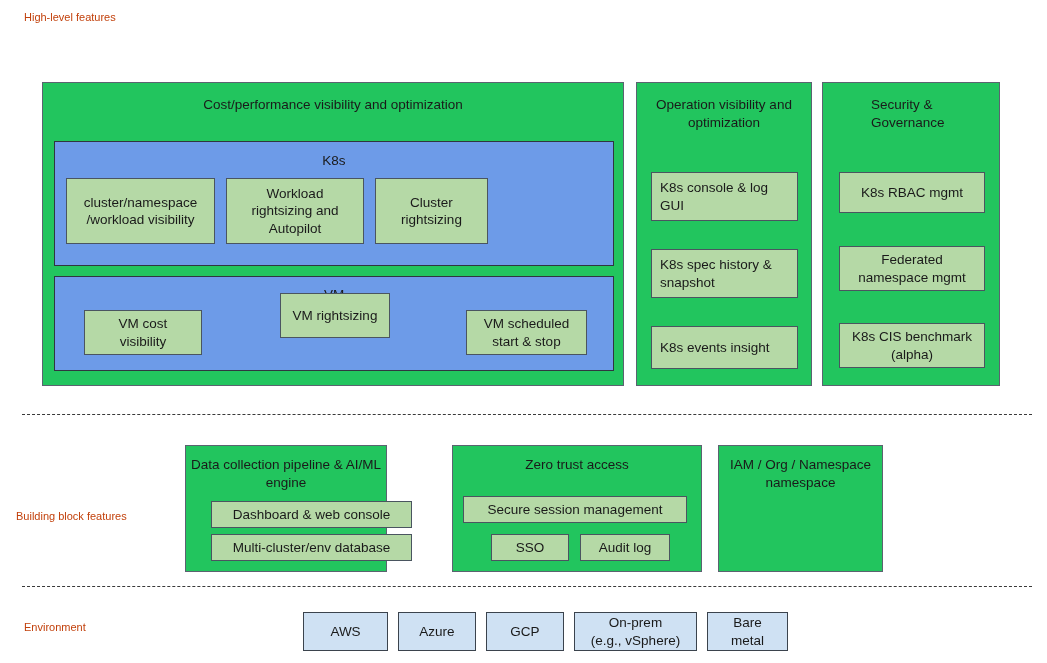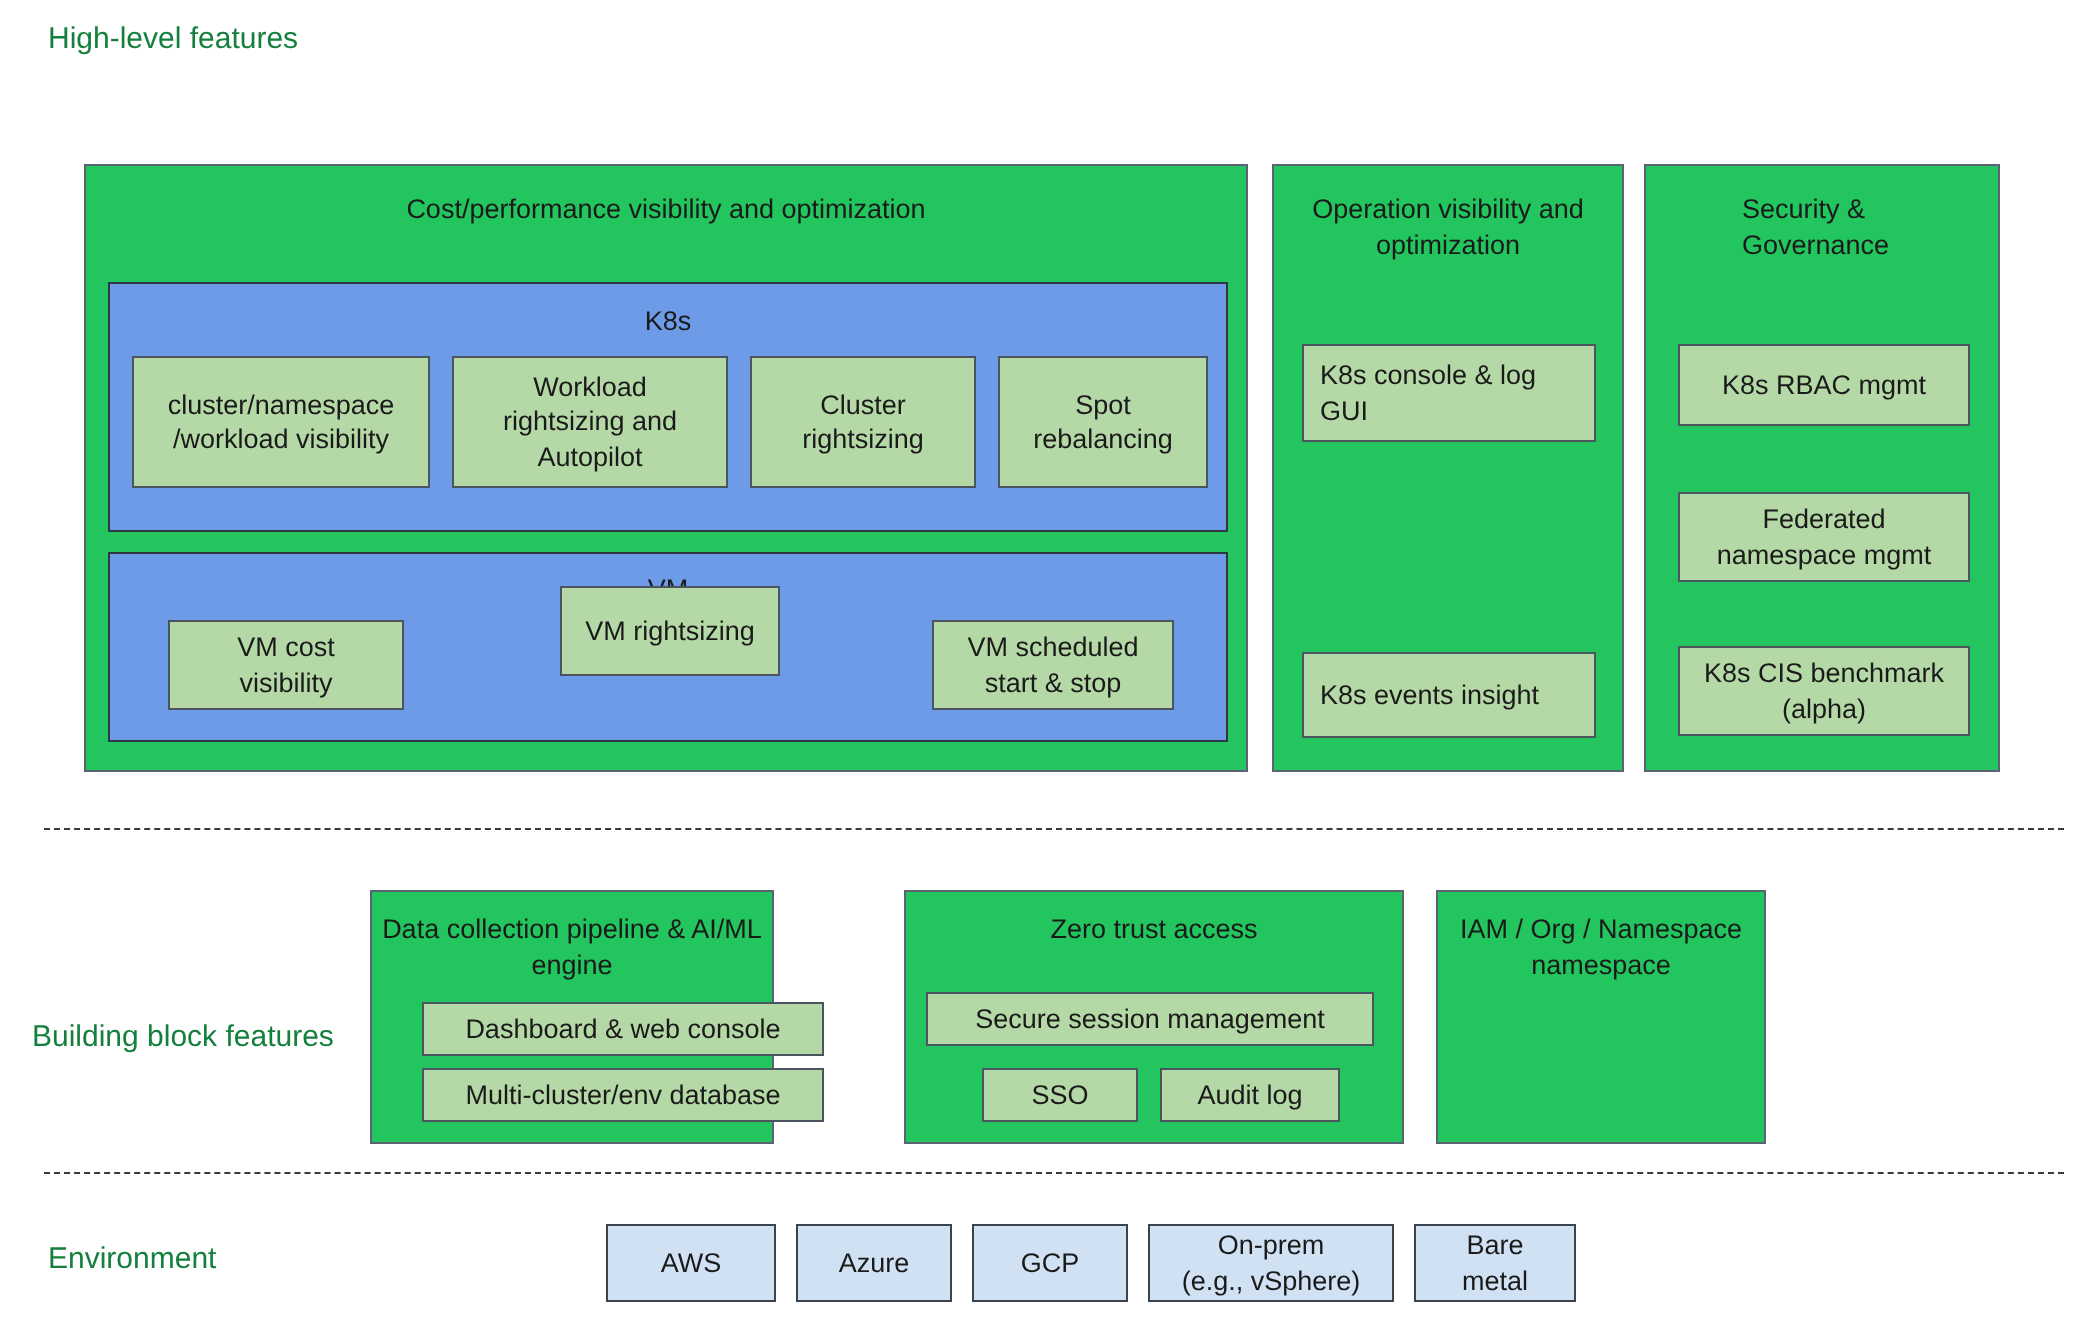--- a/index.html
+++ b/index.html
@@ -10,23 +10,23 @@
     color:#1a1a1a;
     overflow:hidden;
     position:relative;
     -webkit-font-smoothing:antialiased;
   }
   .canvas{position:absolute;inset:0;}
   .abs{position:absolute;box-sizing:border-box;}
 
   
   .row-label{
-    font-size:15px;
+    font-size:11px;
     line-height:1.25;
-    color:#15803d;
+    color:#c2410c;
     white-space:nowrap;
   }
 
   
   .panel-blue{
     background:#22c55e;
     border:1.5px solid #5b6370;
     box-sizing:border-box;
   }
   .panel-midblue{
@@ -107,24 +107,20 @@
         <div class="cell-text">Workload
 rightsizing and
 Autopilot</div>
       </div>
 
       <div class="abs box-green" style="left:320px;top:36px;width:113px;height:66px;">
         <div class="cell-text">Cluster
 rightsizing</div>
       </div>
 
-      <div class="abs box-green" style="left:444px;top:36px;width:105px;height:66px;">
-        <div class="cell-text">Spot
-rebalancing</div>
-      </div>
     </div>
 
     <div class="abs panel-midblue" style="left:11px;top:193px;width:560px;height:95px;">
       <div class="ttl" style="top:9px;">VM</div>
 
       <div class="abs box-green" style="left:29px;top:33px;width:118px;height:45px;">
         <div class="cell-text">VM cost
 visibility</div>
       </div>
 
@@ -142,20 +138,24 @@
   <div class="abs panel-blue" style="left:636px;top:82px;width:176px;height:304px;">
 
     <div class="ttl" style="top:13px;padding:0 8px;">Operation visibility and
 optimization</div>
 
     <div class="abs box-green" style="left:14px;top:89px;width:147px;height:49px;">
       <div class="cell-text left">K8s console &amp; log
 GUI</div>
     </div>
 
+    <div class="abs box-green" style="left:14px;top:166px;width:147px;height:49px;">
+      <div class="cell-text left">K8s spec history &amp;
+snapshot</div>
+    </div>
 
     <div class="abs box-green" style="left:14px;top:243px;width:147px;height:43px;">
       <div class="cell-text left">K8s events insight</div>
     </div>
   </div>
 
   <div class="abs panel-blue" style="left:822px;top:82px;width:178px;height:304px;">
 
     <div class="ttl" style="top:13px;text-align:left;padding-left:12px;margin-left:36px;">Security &amp; Governance</div>
 

